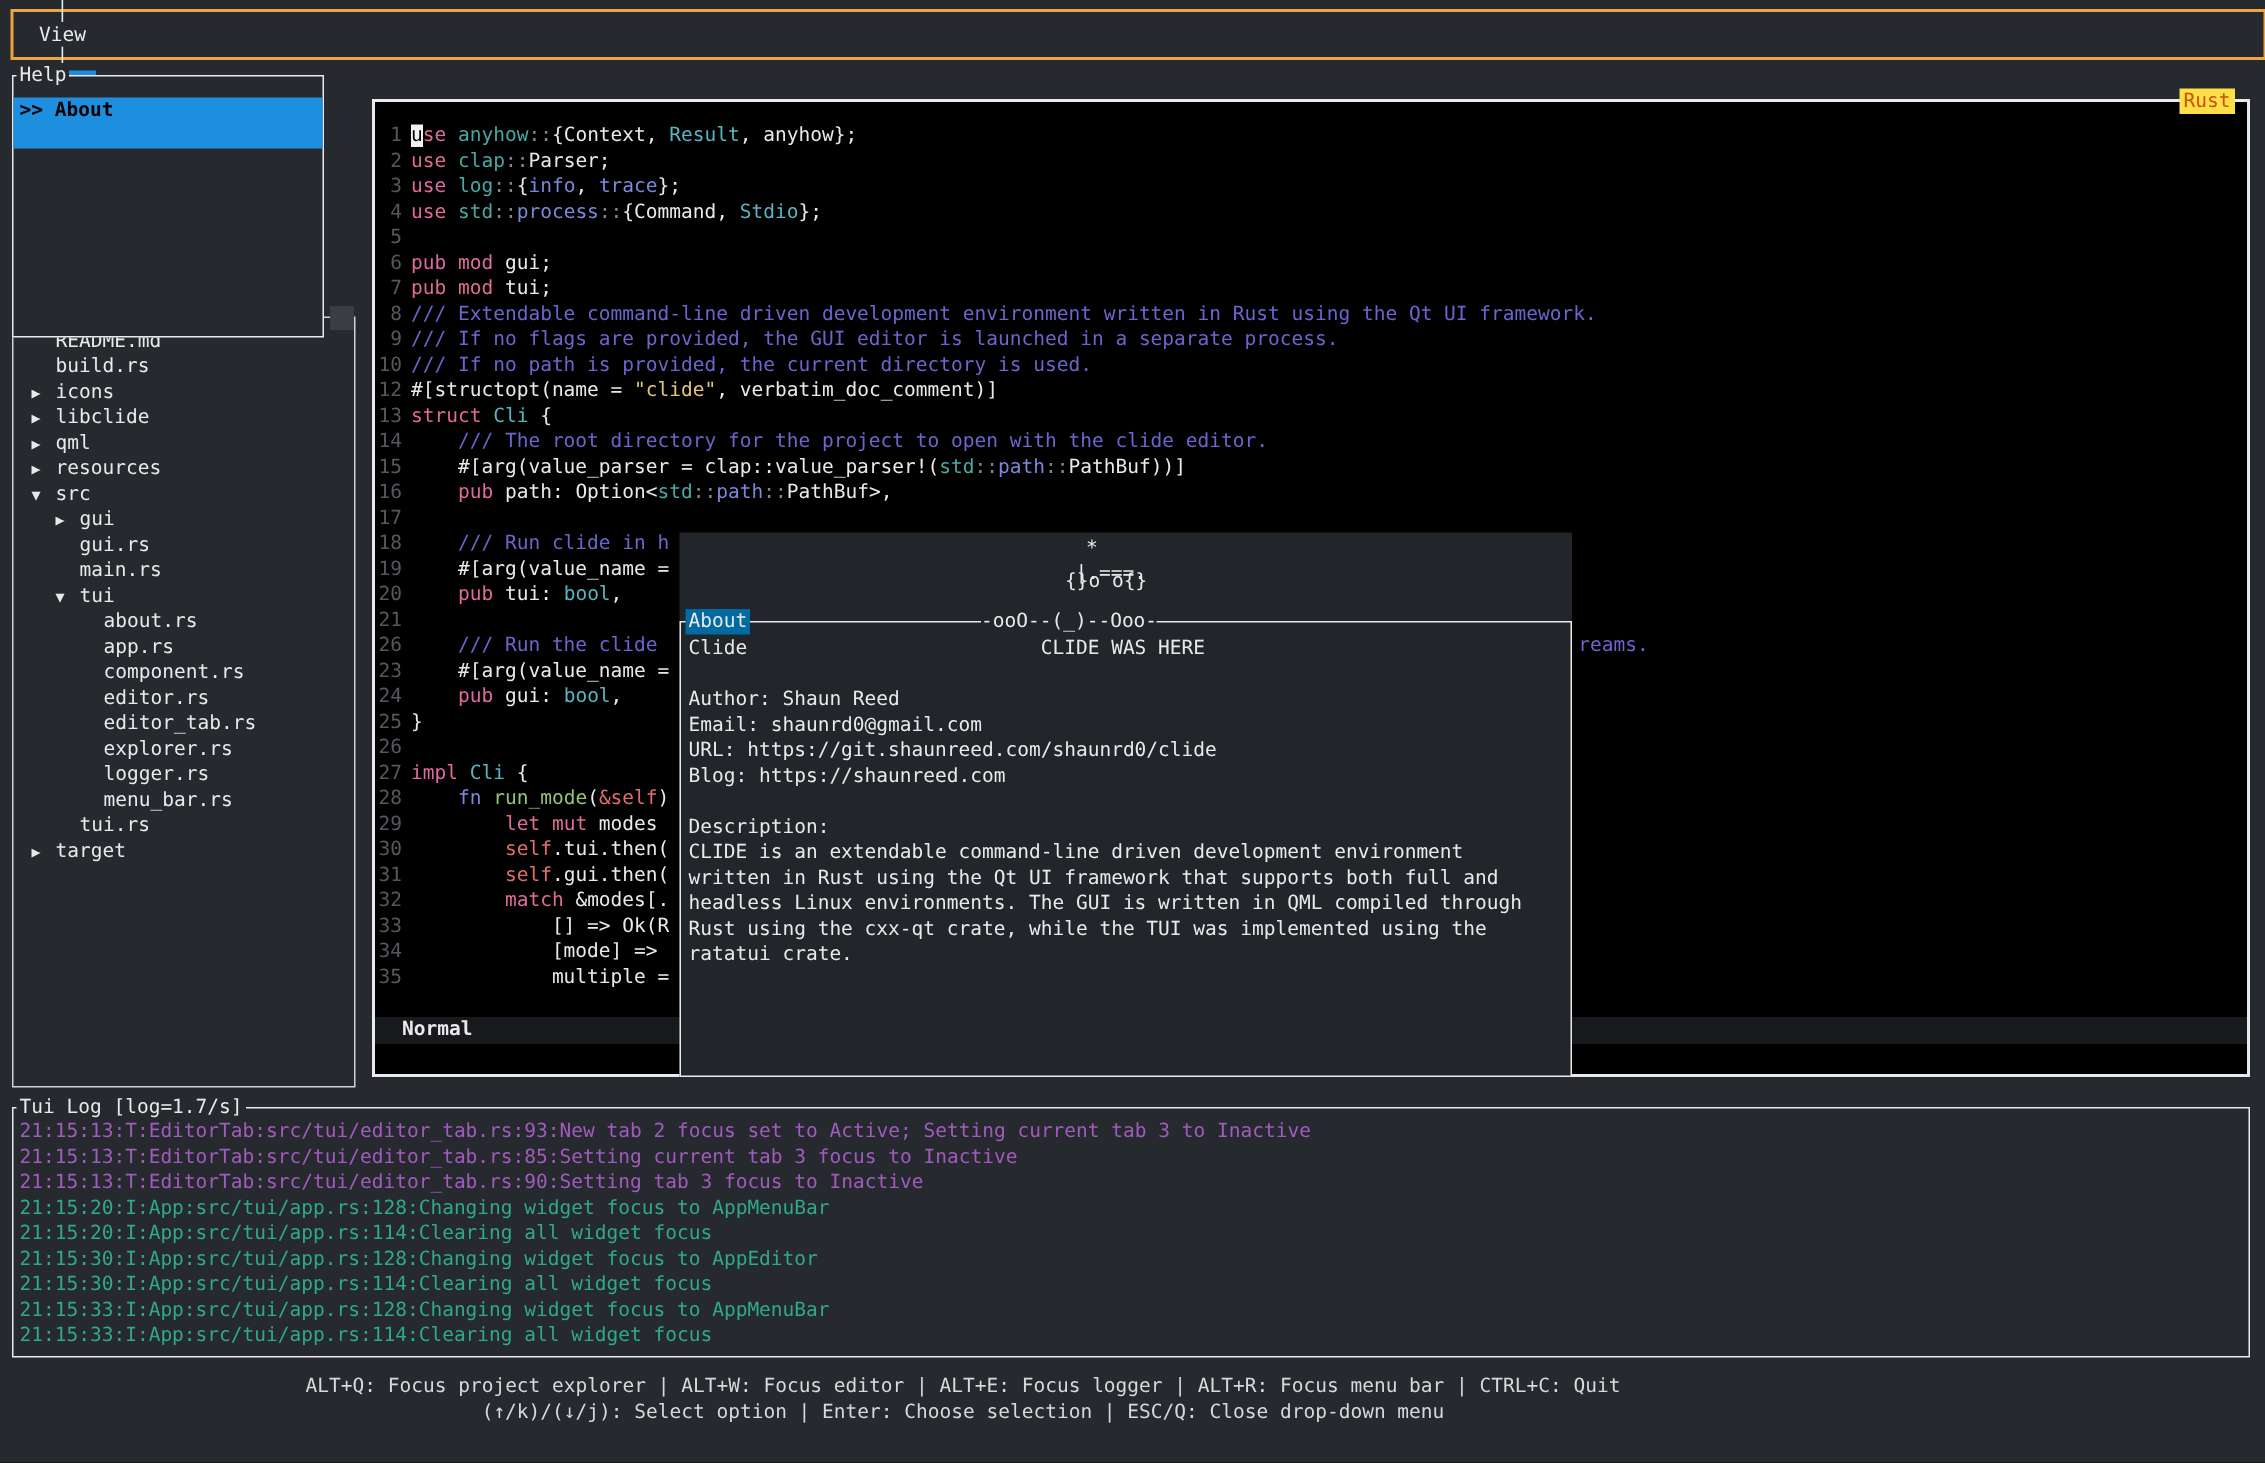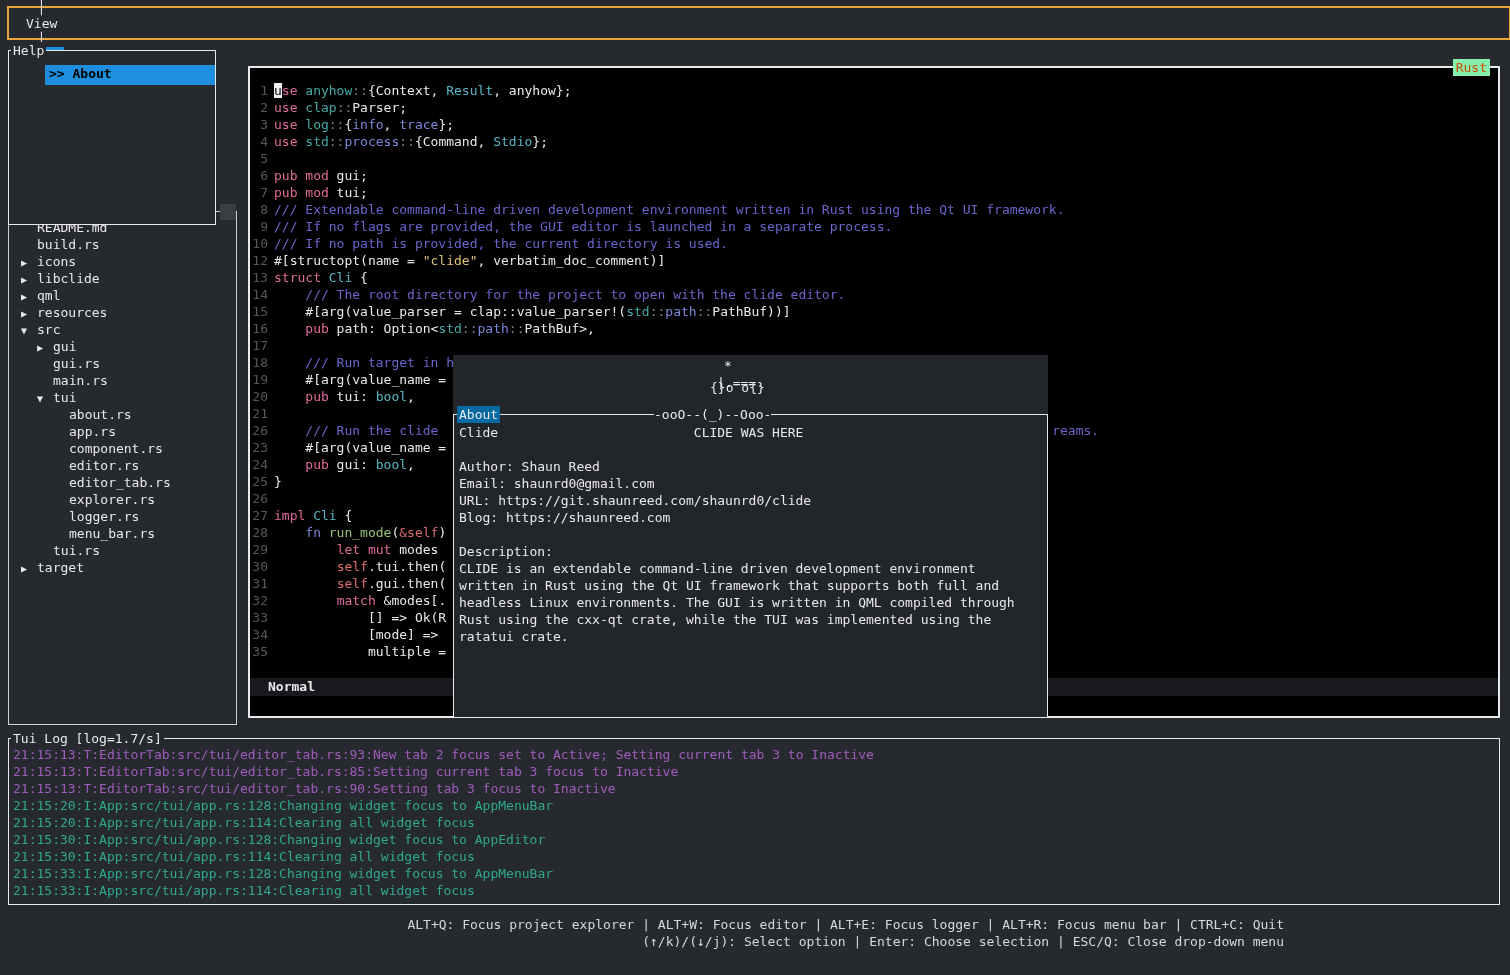--- a/index.html
+++ b/index.html
@@ -10,37 +10,37 @@
             display:flex;align-items:center;padding-left:10px;background:#26292e;}
   .mitem{padding:1px 7px;cursor:default;}
   .mitem.active{background:#1e8fdf;color:#000;}
   .msep{color:#e9e9ea;margin:0 3px;}
   
   .tab-bar{position:absolute;left:255px;top:49px;height:17px;line-height:17px;white-space:pre;margin-top:44px;}
   .tab.active{color:#ad4a45;}
   
   .editor{position:absolute;left:248px;top:66px;width:1248px;height:648px;background:#000;
           border:2px solid #e8eaed;}
-  .rust-badge{position:absolute;top:-9px;right:8px;height:17px;line-height:17px;background:#86efac;
+  .rust-badge{position:absolute;top:-9px;right:8px;height:17px;line-height:17px;background:#fde047;
               padding:0 3px;color:#cf4f08;}
   .code{position:absolute;left:0;top:14px;right:0;}
   .cl{display:flex;height:17px;line-height:17px;white-space:pre;}
   .ln{width:18px;text-align:right;margin-right:6px;color:#55595e;flex:none;}
   .k{color:#df6b9c}.c{color:#46aaa4}.t{color:#57b5c2}.b{color:#7d88dc}.g{color:#96c475}
   .r{color:#df6d6d}.y{color:#e2c578}.w{color:#e9e9ea}.o{color:#7e8894}.cm{color:#6b65cd}
   .cur{background:#f2f2f2;color:#000;}
   .gap{display:inline-block;}
   .mode-line{position:absolute;left:0;right:0;top:610px;height:18px;line-height:18px;background:#17191c;
              font-weight:bold;padding-left:18px;}
   
   .box-title{position:absolute;top:-9px;left:2px;height:17px;line-height:17px;background:#26292e;padding:0 2px;}
   
   .dropdown{position:absolute;left:8px;top:50px;width:206px;height:159px;border:1px solid #e8eaed;
             background:#26292e;z-index:5;padding-top:14px;box-sizing:content-box;}
-  .dd-item{height:20px;line-height:17px;padding-left:4px;font-weight:bold;cursor:default;margin-left:36px;}
+  .dd-item{height:34px;line-height:17px;padding-left:4px;font-weight:bold;cursor:default;}
   .dd-item.selected{background:#1e8fdf;color:#000;}
   
   .explorer{position:absolute;left:8px;top:211px;width:227px;height:505px;border:1px solid #cfd2d6;
             background:#26292e;padding-top:7px;box-sizing:content-box;}
   .exp-thumb{position:absolute;right:0;top:-8px;width:16px;height:16px;background:#3a3d42;z-index:6;}
   .tree-row{height:17px;line-height:17px;white-space:pre;cursor:default;}
   .tree-arrow{display:inline-block;width:16px;font-size:10px;}
   
   .popup{position:absolute;left:453px;top:355px;width:595px;height:363px;background:#22252a;z-index:10;}
   .popup-art div{position:absolute;height:17px;line-height:17px;white-space:pre;}
@@ -50,21 +50,21 @@
   .popup-content{position:absolute;left:5px;top:9px;right:2px;white-space:pre;}
   .popup-content div{height:17px;line-height:17px;}
   
   .log-panel{position:absolute;left:8px;top:738px;width:1490px;height:165px;border:1px solid #e8eaed;
              background:#26292e;}
   .log-entries{position:absolute;left:4px;top:7px;right:2px;white-space:pre;}
   .log-entries div{height:17px;line-height:17px;}
   .lg-trace{color:#a05cbd;}
   .lg-info{color:#2fa98c;}
   
-  .help-bar{position:absolute;left:0;top:916px;width:1284px;text-align:right;color:#d6d8da;}
+  .help-bar{position:absolute;left:0;top:916px;width:1284px;text-align:center;color:#d6d8da;}
   .help-bar div{height:17px;line-height:17px;}
 </style>
 </head>
 <body>
 
 <div class="screen">
 
   <div class="menu-bar">
     <div class="menu-items" style="display:flex;align-items:center;flex-direction:column;">
         <span class="mitem">File</span>
@@ -89,21 +89,21 @@
         <div class="cl"><span class="ln">7</span><span class="ct"><span class="k">pub</span><span class="w"> </span><span class="k">mod</span><span class="w"> tui;</span></span></div>
         <div class="cl"><span class="ln">8</span><span class="ct"><span class="cm">/// Extendable command-line driven development environment written in Rust using the Qt UI framework.</span></span></div>
         <div class="cl"><span class="ln">9</span><span class="ct"><span class="cm">/// If no flags are provided, the GUI editor is launched in a separate process.</span></span></div>
         <div class="cl"><span class="ln">10</span><span class="ct"><span class="cm">/// If no path is provided, the current directory is used.</span></span></div>
         <div class="cl"><span class="ln">12</span><span class="ct"><span class="w">#[structopt(name = </span><span class="y">"clide"</span><span class="w">, verbatim_doc_comment)]</span></span></div>
         <div class="cl"><span class="ln">13</span><span class="ct"><span class="k">struct</span><span class="w"> </span><span class="t">Cli</span><span class="w"> {</span></span></div>
         <div class="cl"><span class="ln">14</span><span class="ct"><span class="cm">    /// The root directory for the project to open with the clide editor.</span></span></div>
         <div class="cl"><span class="ln">15</span><span class="ct"><span class="w">    #[arg(value_parser = clap::value_parser!(</span><span class="c">std</span><span class="o">::</span><span class="b">path</span><span class="o">::</span><span class="w">PathBuf))]</span></span></div>
         <div class="cl"><span class="ln">16</span><span class="ct"><span class="w">    </span><span class="k">pub</span><span class="w"> path: Option&lt;</span><span class="c">std</span><span class="o">::</span><span class="b">path</span><span class="o">::</span><span class="w">PathBuf&gt;,</span></span></div>
         <div class="cl"><span class="ln">17</span><span class="ct"></span></div>
-        <div class="cl"><span class="ln">18</span><span class="ct"><span class="cm">    /// Run target in h</span></span></div>
+        <div class="cl"><span class="ln">18</span><span class="ct"><span class="cm">    /// Run clide in h</span></span></div>
         <div class="cl"><span class="ln">19</span><span class="ct"><span class="w">    #[arg(value_name =</span></span></div>
         <div class="cl"><span class="ln">20</span><span class="ct"><span class="w">    </span><span class="k">pub</span><span class="w"> tui: </span><span class="t">bool</span><span class="w">,</span></span></div>
         <div class="cl"><span class="ln">21</span><span class="ct"></span></div>
         <div class="cl"><span class="ln">26</span><span class="ct"><span class="cm">    /// Run the clide </span><span class="gap" style="width: 606px;"></span><span class="cm">reams.</span></span></div>
         <div class="cl"><span class="ln">23</span><span class="ct"><span class="w">    #[arg(value_name =</span></span></div>
         <div class="cl"><span class="ln">24</span><span class="ct"><span class="w">    </span><span class="k">pub</span><span class="w"> gui: </span><span class="t">bool</span><span class="w">,</span></span></div>
         <div class="cl"><span class="ln">25</span><span class="ct"><span class="w">}</span></span></div>
         <div class="cl"><span class="ln">26</span><span class="ct"></span></div>
         <div class="cl"><span class="ln">27</span><span class="ct"><span class="k">impl</span><span class="w"> </span><span class="t">Cli</span><span class="w"> {</span></span></div>
         <div class="cl"><span class="ln">28</span><span class="ct"><span class="w">    </span><span class="b">fn</span><span class="w"> </span><span class="g">run_mode</span><span class="w">(</span><span class="r">&amp;self</span><span class="w">)</span></span></div>

